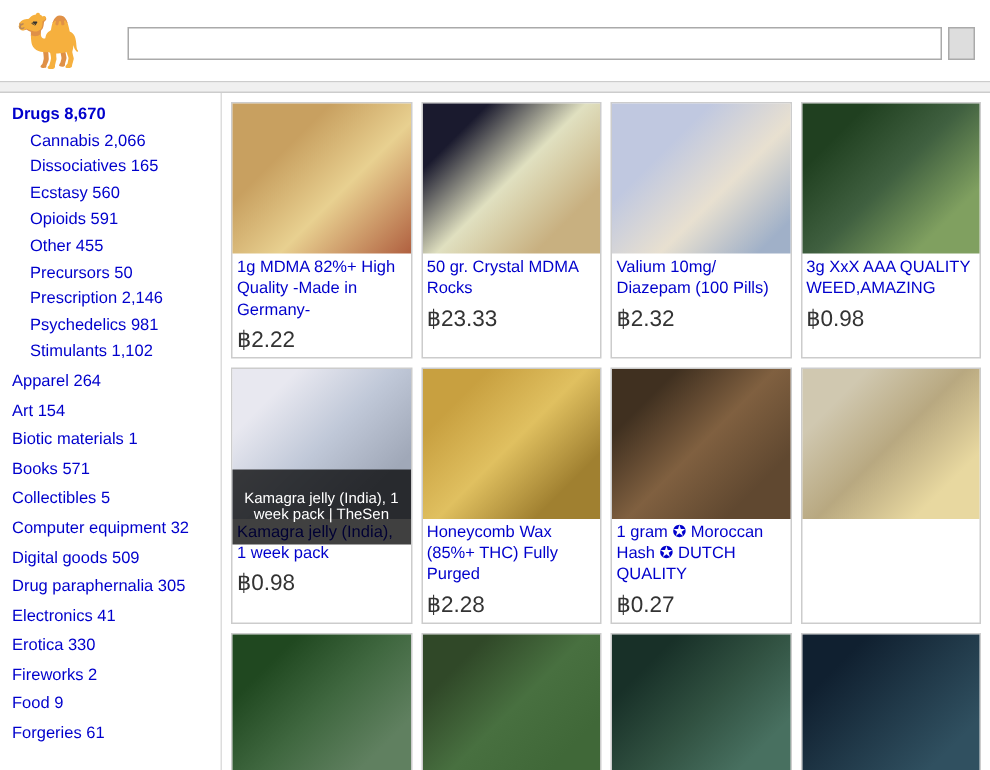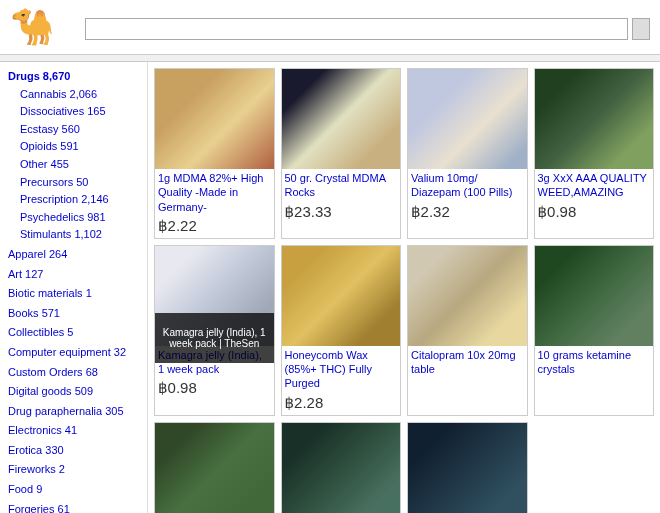--- a/index.html
+++ b/index.html
@@ -100,26 +100,25 @@
     <div class="cat-sub"><a>Cannabis 2,066</a></div>
     <div class="cat-sub"><a>Dissociatives 165</a></div>
     <div class="cat-sub"><a>Ecstasy 560</a></div>
     <div class="cat-sub"><a>Opioids 591</a></div>
     <div class="cat-sub"><a>Other 455</a></div>
     <div class="cat-sub"><a>Precursors 50</a></div>
     <div class="cat-sub"><a>Prescription 2,146</a></div>
     <div class="cat-sub"><a>Psychedelics 981</a></div>
     <div class="cat-sub"><a>Stimulants 1,102</a></div>
     <div class="cat-top"><a>Apparel 264</a></div>
-    <div class="cat-top"><a>Art 127</a></div>
+    <div class="cat-top"><a>Art 154</a></div>
     <div class="cat-top"><a>Biotic materials 1</a></div>
     <div class="cat-top"><a>Books 571</a></div>
     <div class="cat-top"><a>Collectibles 5</a></div>
     <div class="cat-top"><a>Computer equipment 32</a></div>
-    <div class="cat-top"><a>Custom Orders 68</a></div>
     <div class="cat-top"><a>Digital goods 509</a></div>
     <div class="cat-top"><a>Drug paraphernalia 305</a></div>
     <div class="cat-top"><a>Electronics 41</a></div>
     <div class="cat-top"><a>Erotica 330</a></div>
     <div class="cat-top"><a>Fireworks 2</a></div>
     <div class="cat-top"><a>Food 9</a></div>
     <div class="cat-top"><a>Forgeries 61</a></div>
 
   </div>
 
@@ -150,22 +149,26 @@
           <div class="tooltip-overlay" style="display: block;">Kamagra jelly (India), 1 week pack | TheSen</div>
           <div class="product-title">Kamagra jelly (India), 1 week pack</div>
           <div class="product-price">฿0.98</div>
         </div>
         <div class="product-card">
           <div class="product-img img-6"></div>
           <div class="product-title">Honeycomb Wax (85%+ THC) Fully Purged</div>
           <div class="product-price">฿2.28</div>
         </div>
         <div class="product-card">
+          <div class="product-img img-7"></div>
+          <div class="product-title">1 gram ✪ Moroccan Hash ✪ DUTCH QUALITY</div>
+          <div class="product-price">฿0.27</div>
+        </div>
+        <div class="product-card">
           <div class="product-img img-8"></div>
-          <div class="product-title">Citalopram 10x 20mg table</div>
         </div>
         <div class="product-card">
           <div class="product-img img-9"></div>
           <div class="product-title">10 grams ketamine crystals</div>
         </div>
         <div class="product-card">
           <div class="product-img img-10"></div>
           <div class="product-title">[3g] Greenstone NZ Hash (B Grade)</div>
         </div>
         <div class="product-card">

